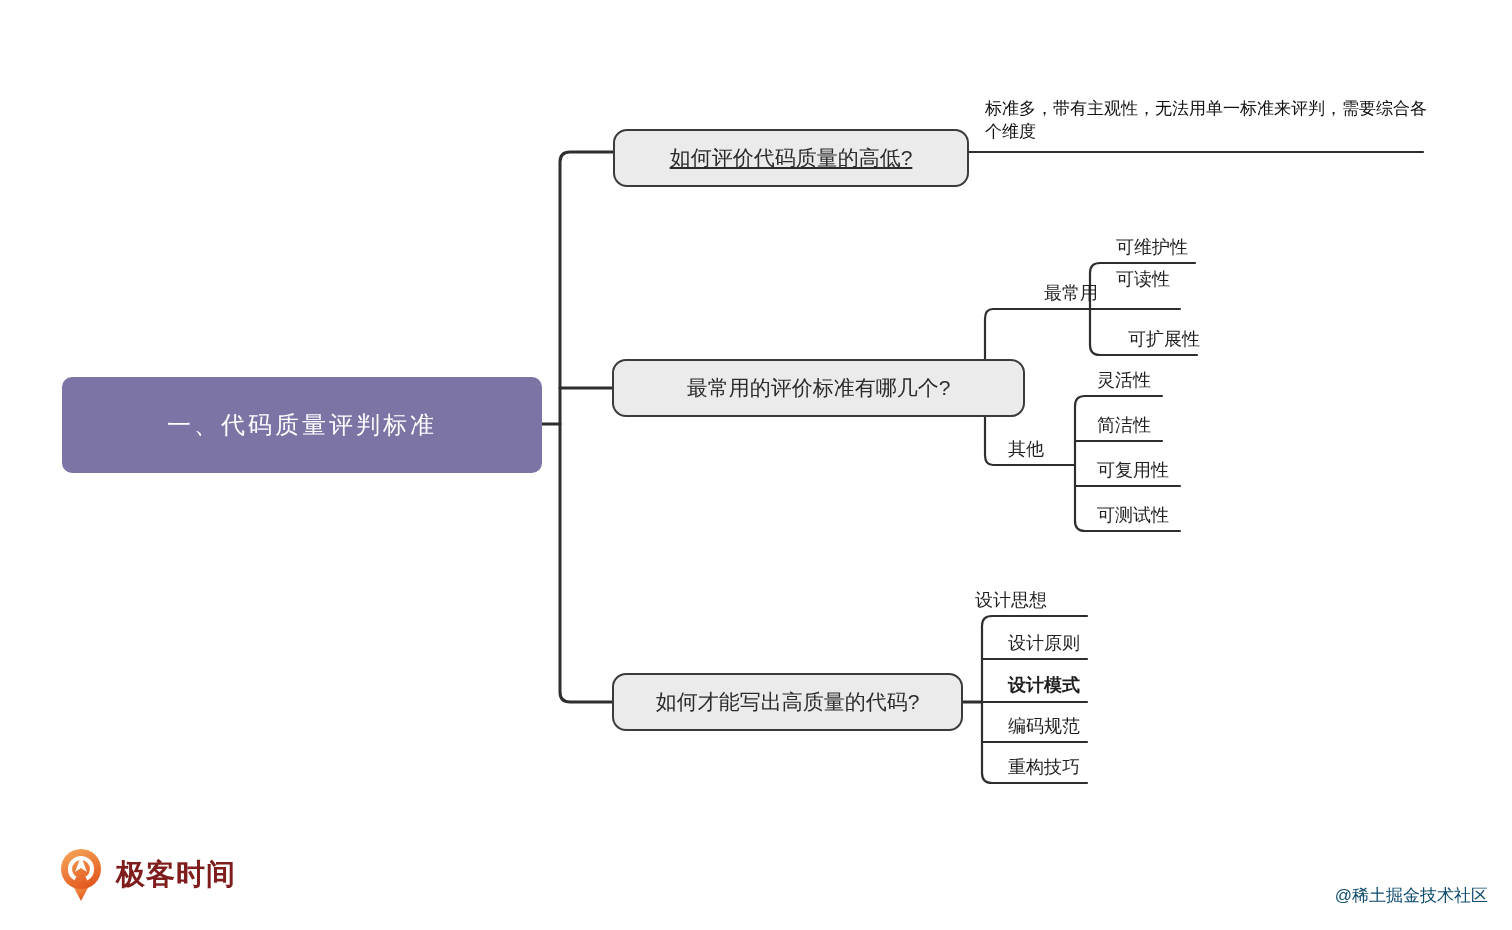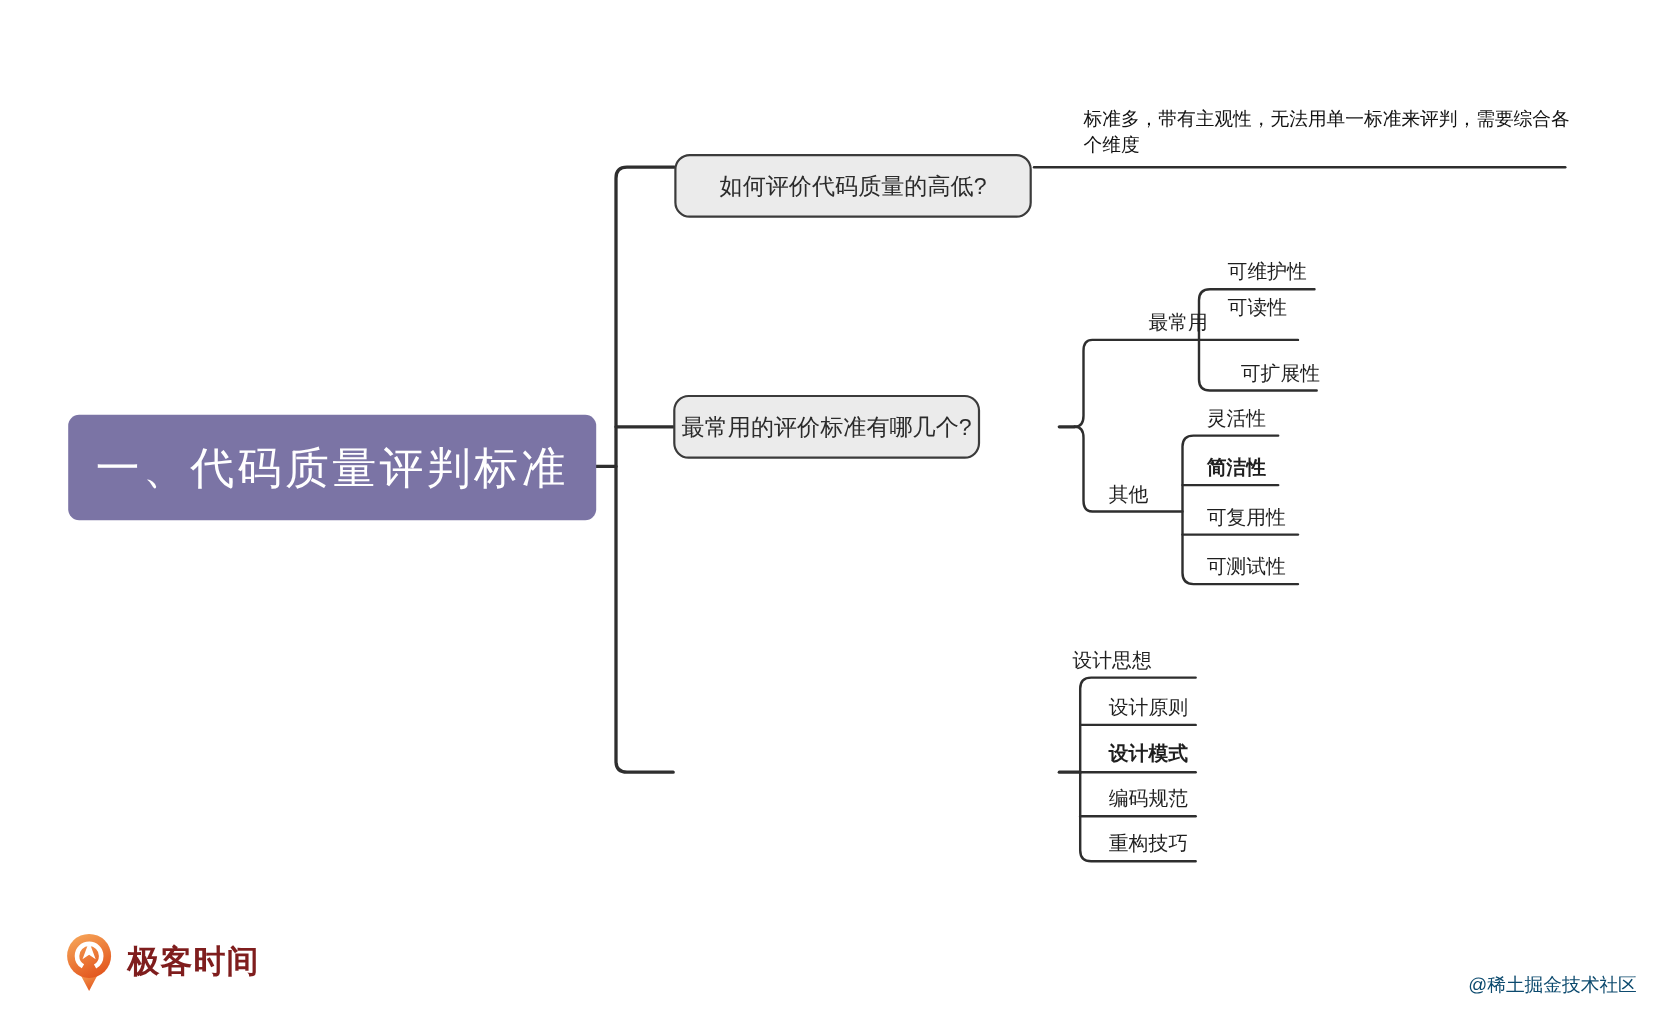--- a/index.html
+++ b/index.html
@@ -32,41 +32,41 @@
   svg.links path.main { stroke-width: 3; }
   svg.links path.sub  { stroke-width: 2.2; }
 
   .root-node {
     position: absolute;
     left: 62px; top: 377px;
     width: 480px; height: 96px;
     background: #7b74a5;
     border-radius: 10px;
     color: #ffffff;
-    font-size: 40px;
+    font-size: 24px;
     letter-spacing: 3px;
     display: flex;
     align-items: center;
     justify-content: center;
     box-sizing: border-box;
   }
   .box-node {
     position: absolute;
     background: #ebebeb;
     border: 2px solid #3b3b3b;
     border-radius: 14px;
     color: #2b2b2b;
     font-size: 21px;
     display: flex;
     align-items: center;
     justify-content: center;
     box-sizing: border-box;
   }
-  .box-1 { left: 613px; top: 140px; width: 325px; height: 58px; }
-  .box-2 { left: 612px; top: 359px; width: 279px; height: 58px; }
+  .box-1 { left: 613px; top: 129px; width: 356px; height: 58px; text-decoration: underline; }
+  .box-2 { left: 612px; top: 359px; width: 413px; height: 58px; }
   .box-3 { left: 612px; top: 673px; width: 351px; height: 58px; }
 
   .note {
     position: absolute;
     left: 985px; top: 97px;
     width: 452px;
     color: #111111;
     font-size: 17px;
     line-height: 23px;
   }
@@ -76,21 +76,21 @@
     font-size: 18px;
     line-height: 22px;
     white-space: nowrap;
   }
   .leaf-zcy   { left: 1008px; top: 282px; margin-left: 36px; }
   .leaf-kwhx  { left: 1116px; top: 236px; }
   .leaf-kdx   { left: 1116px; top: 268px; }
   .leaf-kkzx  { left: 1113px; top: 328px; margin-left: 15px; }
   .leaf-qt    { left: 1008px; top: 438px; }
   .leaf-lhx   { left: 1097px; top: 369px; }
-  .leaf-jjx   { left: 1097px; top: 414px; font-weight: bold; }
+  .leaf-jjx   { left: 1097px; top: 414px; }
   .leaf-kfyx  { left: 1097px; top: 459px; }
   .leaf-kcsx  { left: 1097px; top: 504px; }
   .leaf-sjsx  { left: 975px; top: 589px; }
   .leaf-sjyz  { left: 1008px; top: 632px; }
   .leaf-sjms  { left: 1008px; top: 674px; font-weight: bold; }
   .leaf-bmgf  { left: 1008px; top: 715px; }
   .leaf-cgjq  { left: 1008px; top: 756px; }
 
   .logo {
     position: absolute;
@@ -142,20 +142,21 @@
     <path class="sub" d="M1087 616 H992 Q982 616 982 626 V773 Q982 783 992 783 H1087"></path>
     <path class="sub" d="M982 659 H1087"></path>
     <path class="sub" d="M982 702 H1087"></path>
     <path class="sub" d="M982 742 H1087"></path>
   </svg>
 
   <div class="root-node">一、代码质量评判标准</div>
 
   <div class="box-node box-1">如何评价代码质量的高低?</div>
   <div class="box-node box-2">最常用的评价标准有哪几个?</div>
+  <div class="box-node box-3">如何才能写出高质量的代码?</div>
 
   <div class="note">标准多，带有主观性，无法用单一标准来评判，需要综合各个维度</div>
 
   <div class="leaf leaf-zcy">最常用</div>
   <div class="leaf leaf-kwhx">可维护性</div>
   <div class="leaf leaf-kdx">可读性</div>
   <div class="leaf leaf-kkzx">可扩展性</div>
   <div class="leaf leaf-qt">其他</div>
   <div class="leaf leaf-lhx">灵活性</div>
   <div class="leaf leaf-jjx">简洁性</div>

